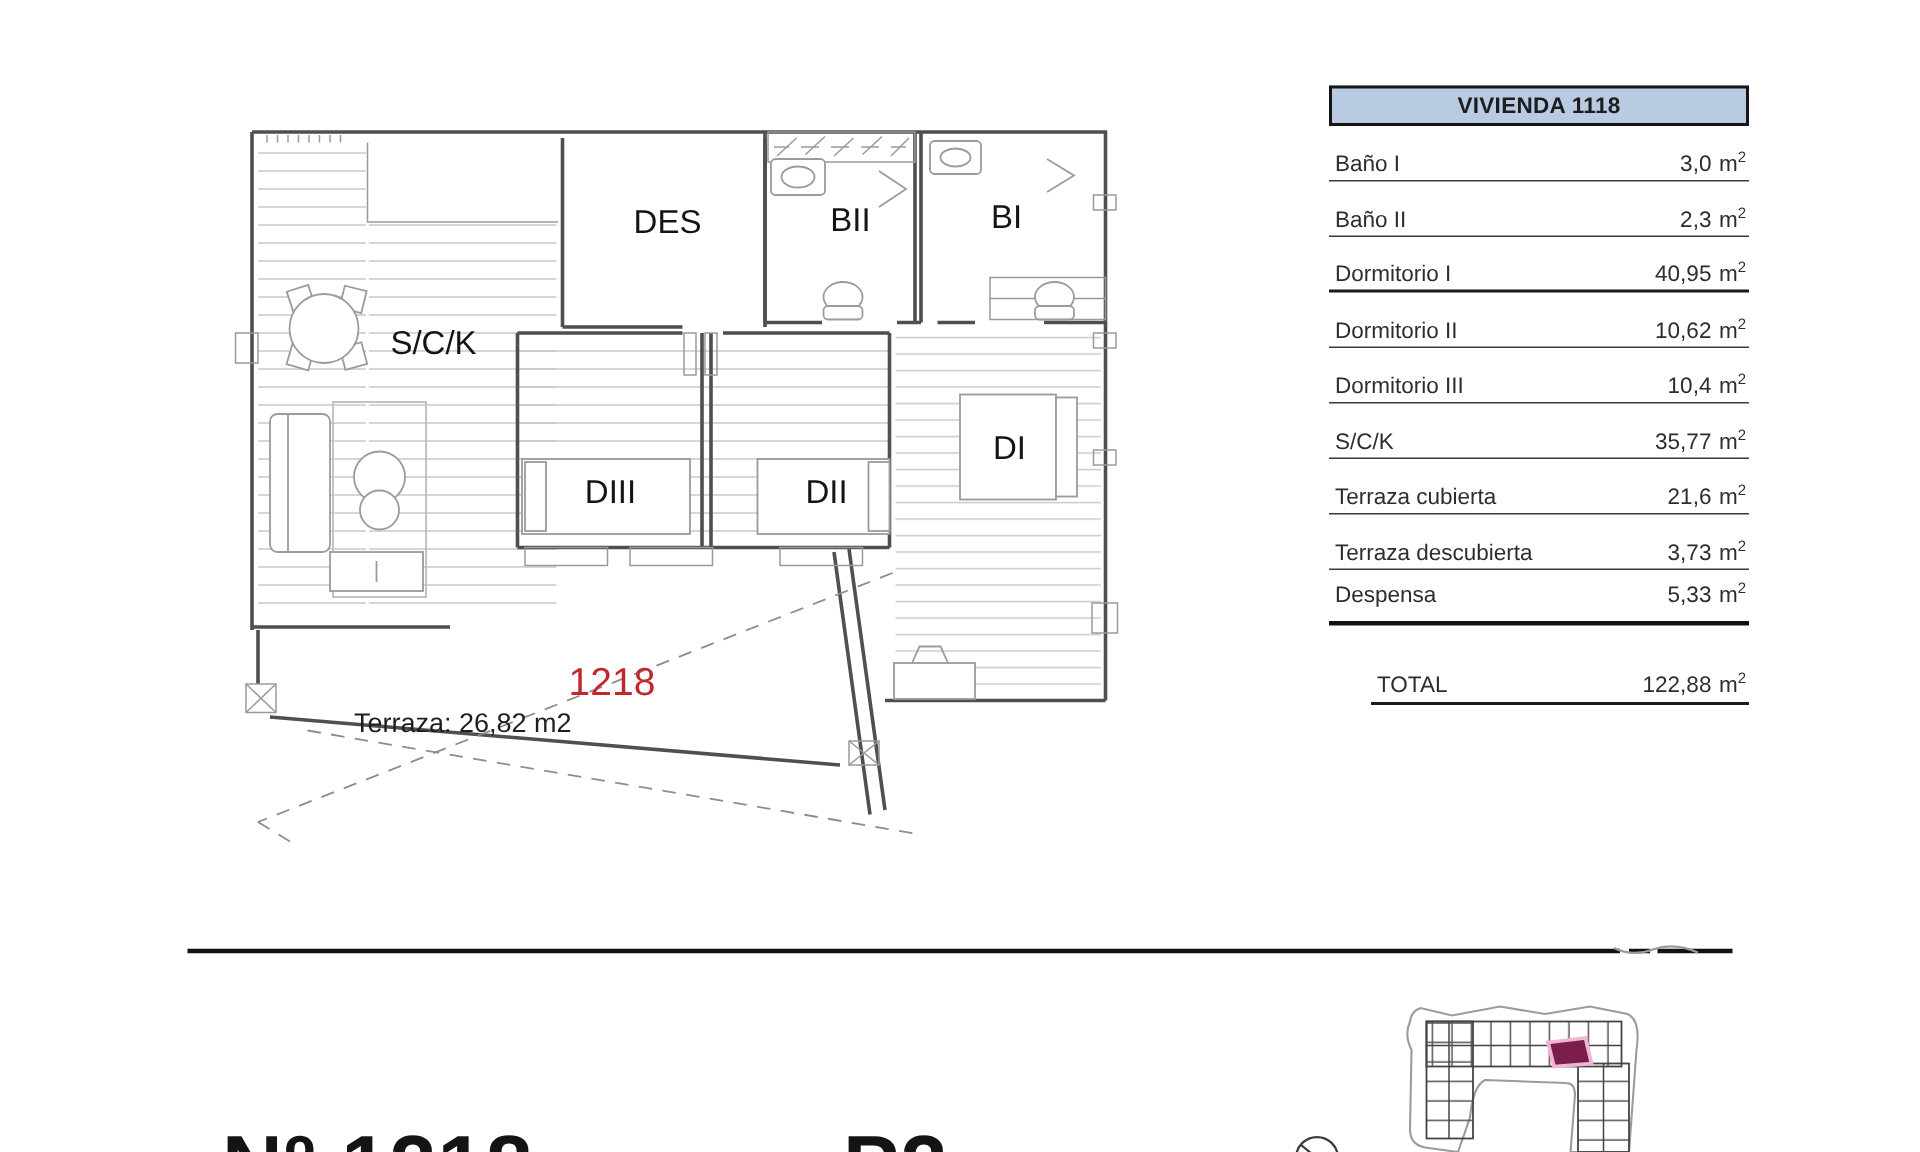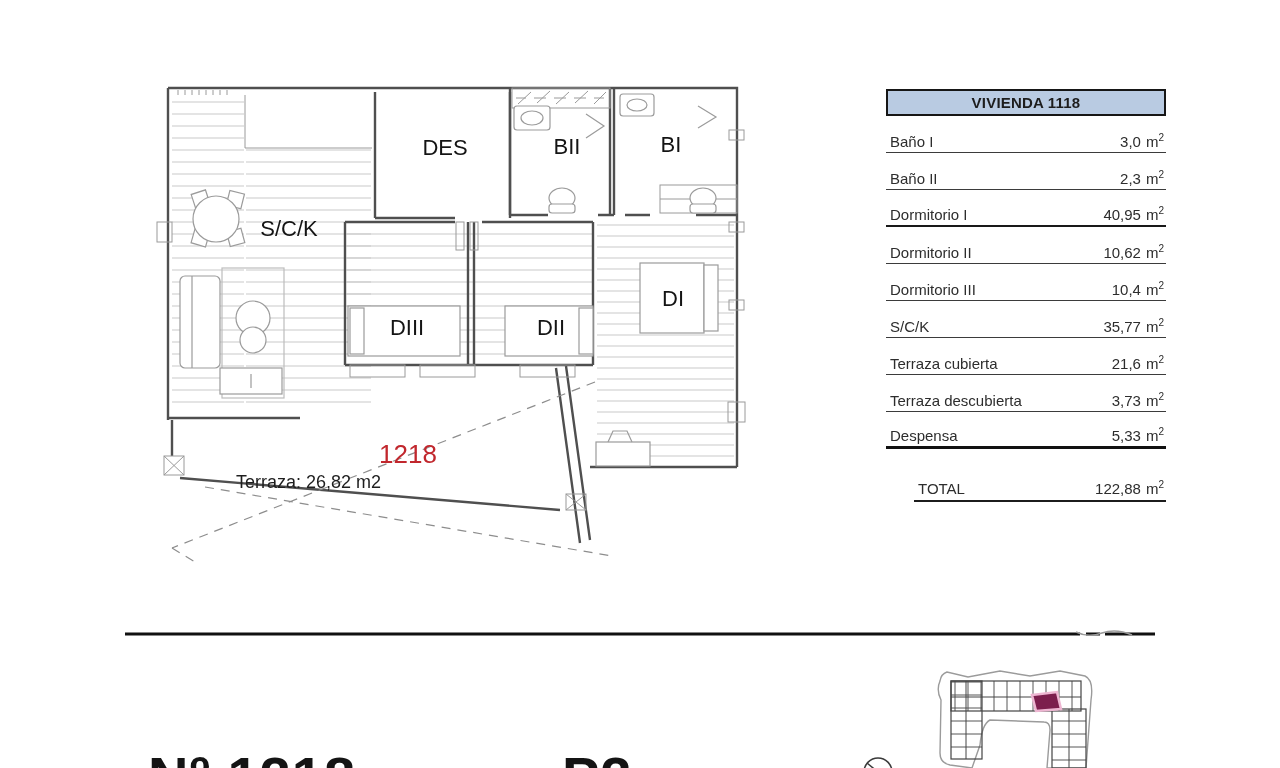--- a/index.html
+++ b/index.html
@@ -12,29 +12,29 @@
   .plan-svg { position: absolute; left: 0; top: 0; }
 
   
   .area-table {
     position: absolute; left: 886px; top: 57px; width: 280px;
     color: #2d2d2d; font-size: 15px;
   }
   .tbl-header {
     height: 27px; line-height: 23px; text-align: center;
     background: #b9cbe2; border: 2px solid #161616;
-    font-weight: 700; color: #1d1d1d; letter-spacing: .2px; margin-top: 32px;
+    font-weight: 700; color: #1d1d1d; letter-spacing: .2px;
   }
   .tbl-row {
     height: 37px; display: flex; justify-content: space-between;
     align-items: flex-end; border-bottom: 1px solid #3b3b3b;
     padding: 0 2px 2px 4px;
   }
   .tbl-row.thick  { border-bottom: 2px solid #191919; }
-  .tbl-row.thicker{ border-bottom: 3px solid #111111; }
+  .tbl-row.thicker{ border-bottom: 3px solid #111111; align-items: center; }
   .tbl-row .val, .tbl-total .val { white-space: nowrap; }
   .unit { margin-left: 5px; }
   sup { font-size: 10px; vertical-align: super; line-height: 0; }
   .tbl-total {
     margin-top: 26px; height: 27px; display: flex;
     justify-content: space-between; align-items: flex-end;
     border-bottom: 2px solid #1c1c1c; padding: 0 2px 3px 4px; margin-left: 28px;
   }
 
   

